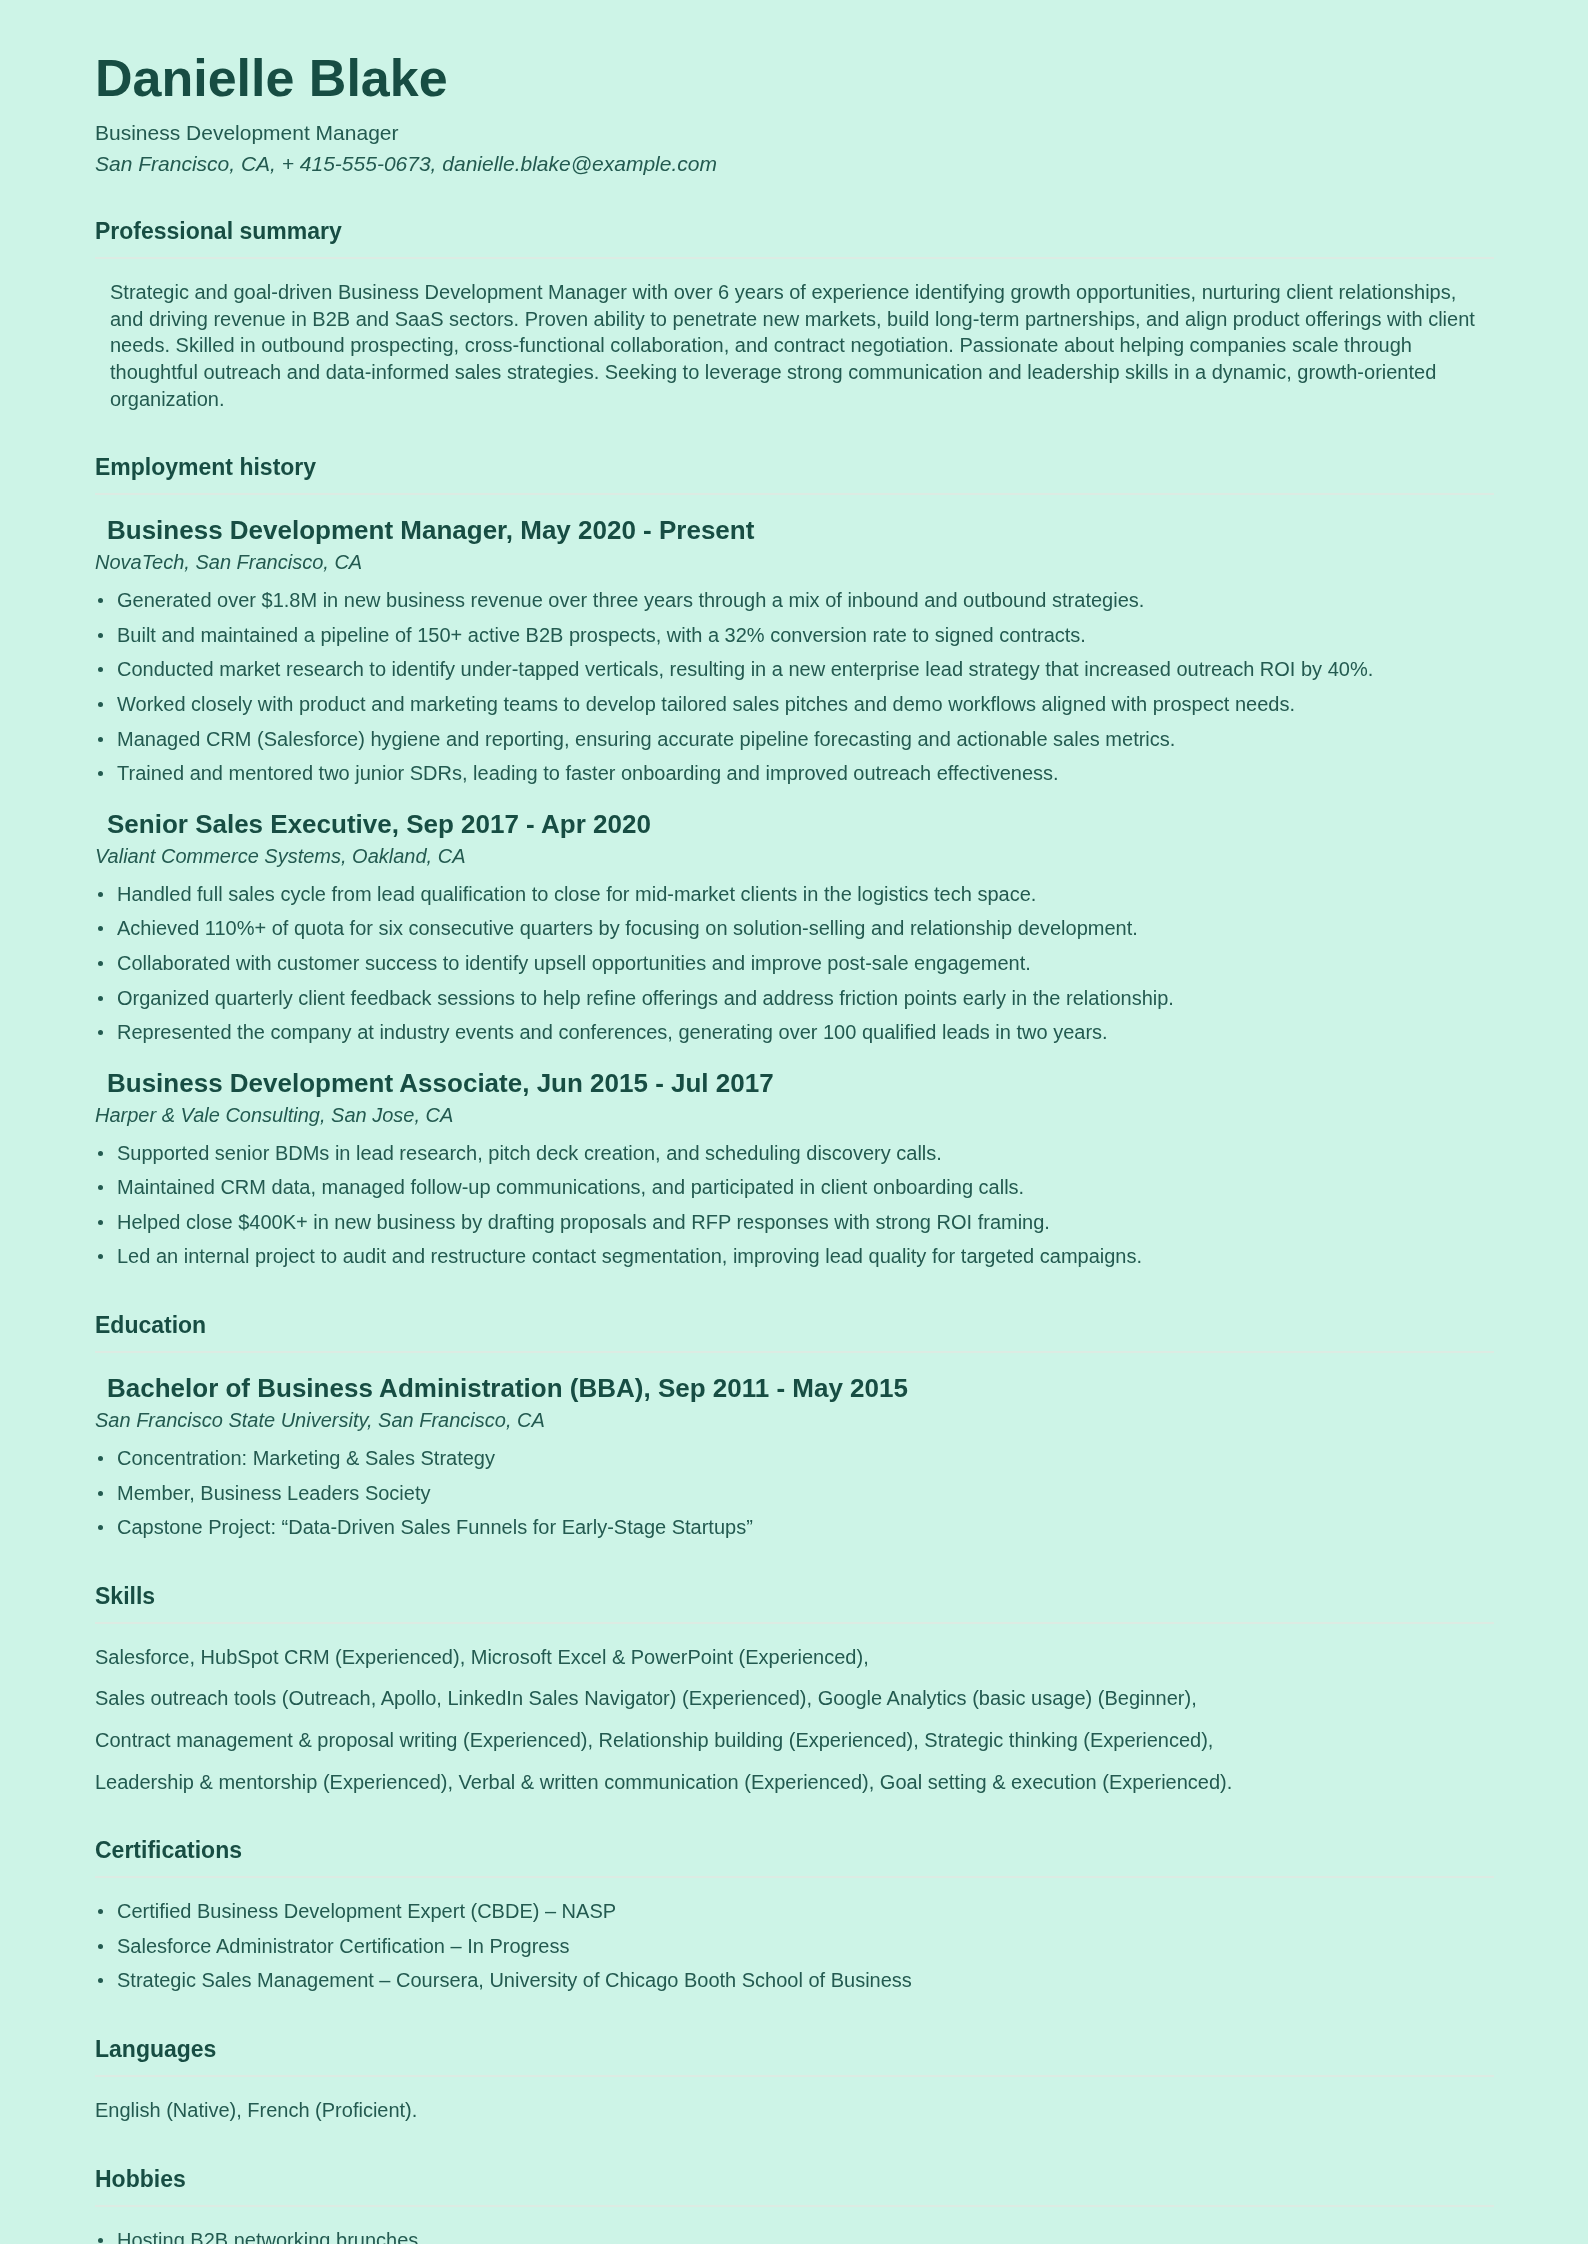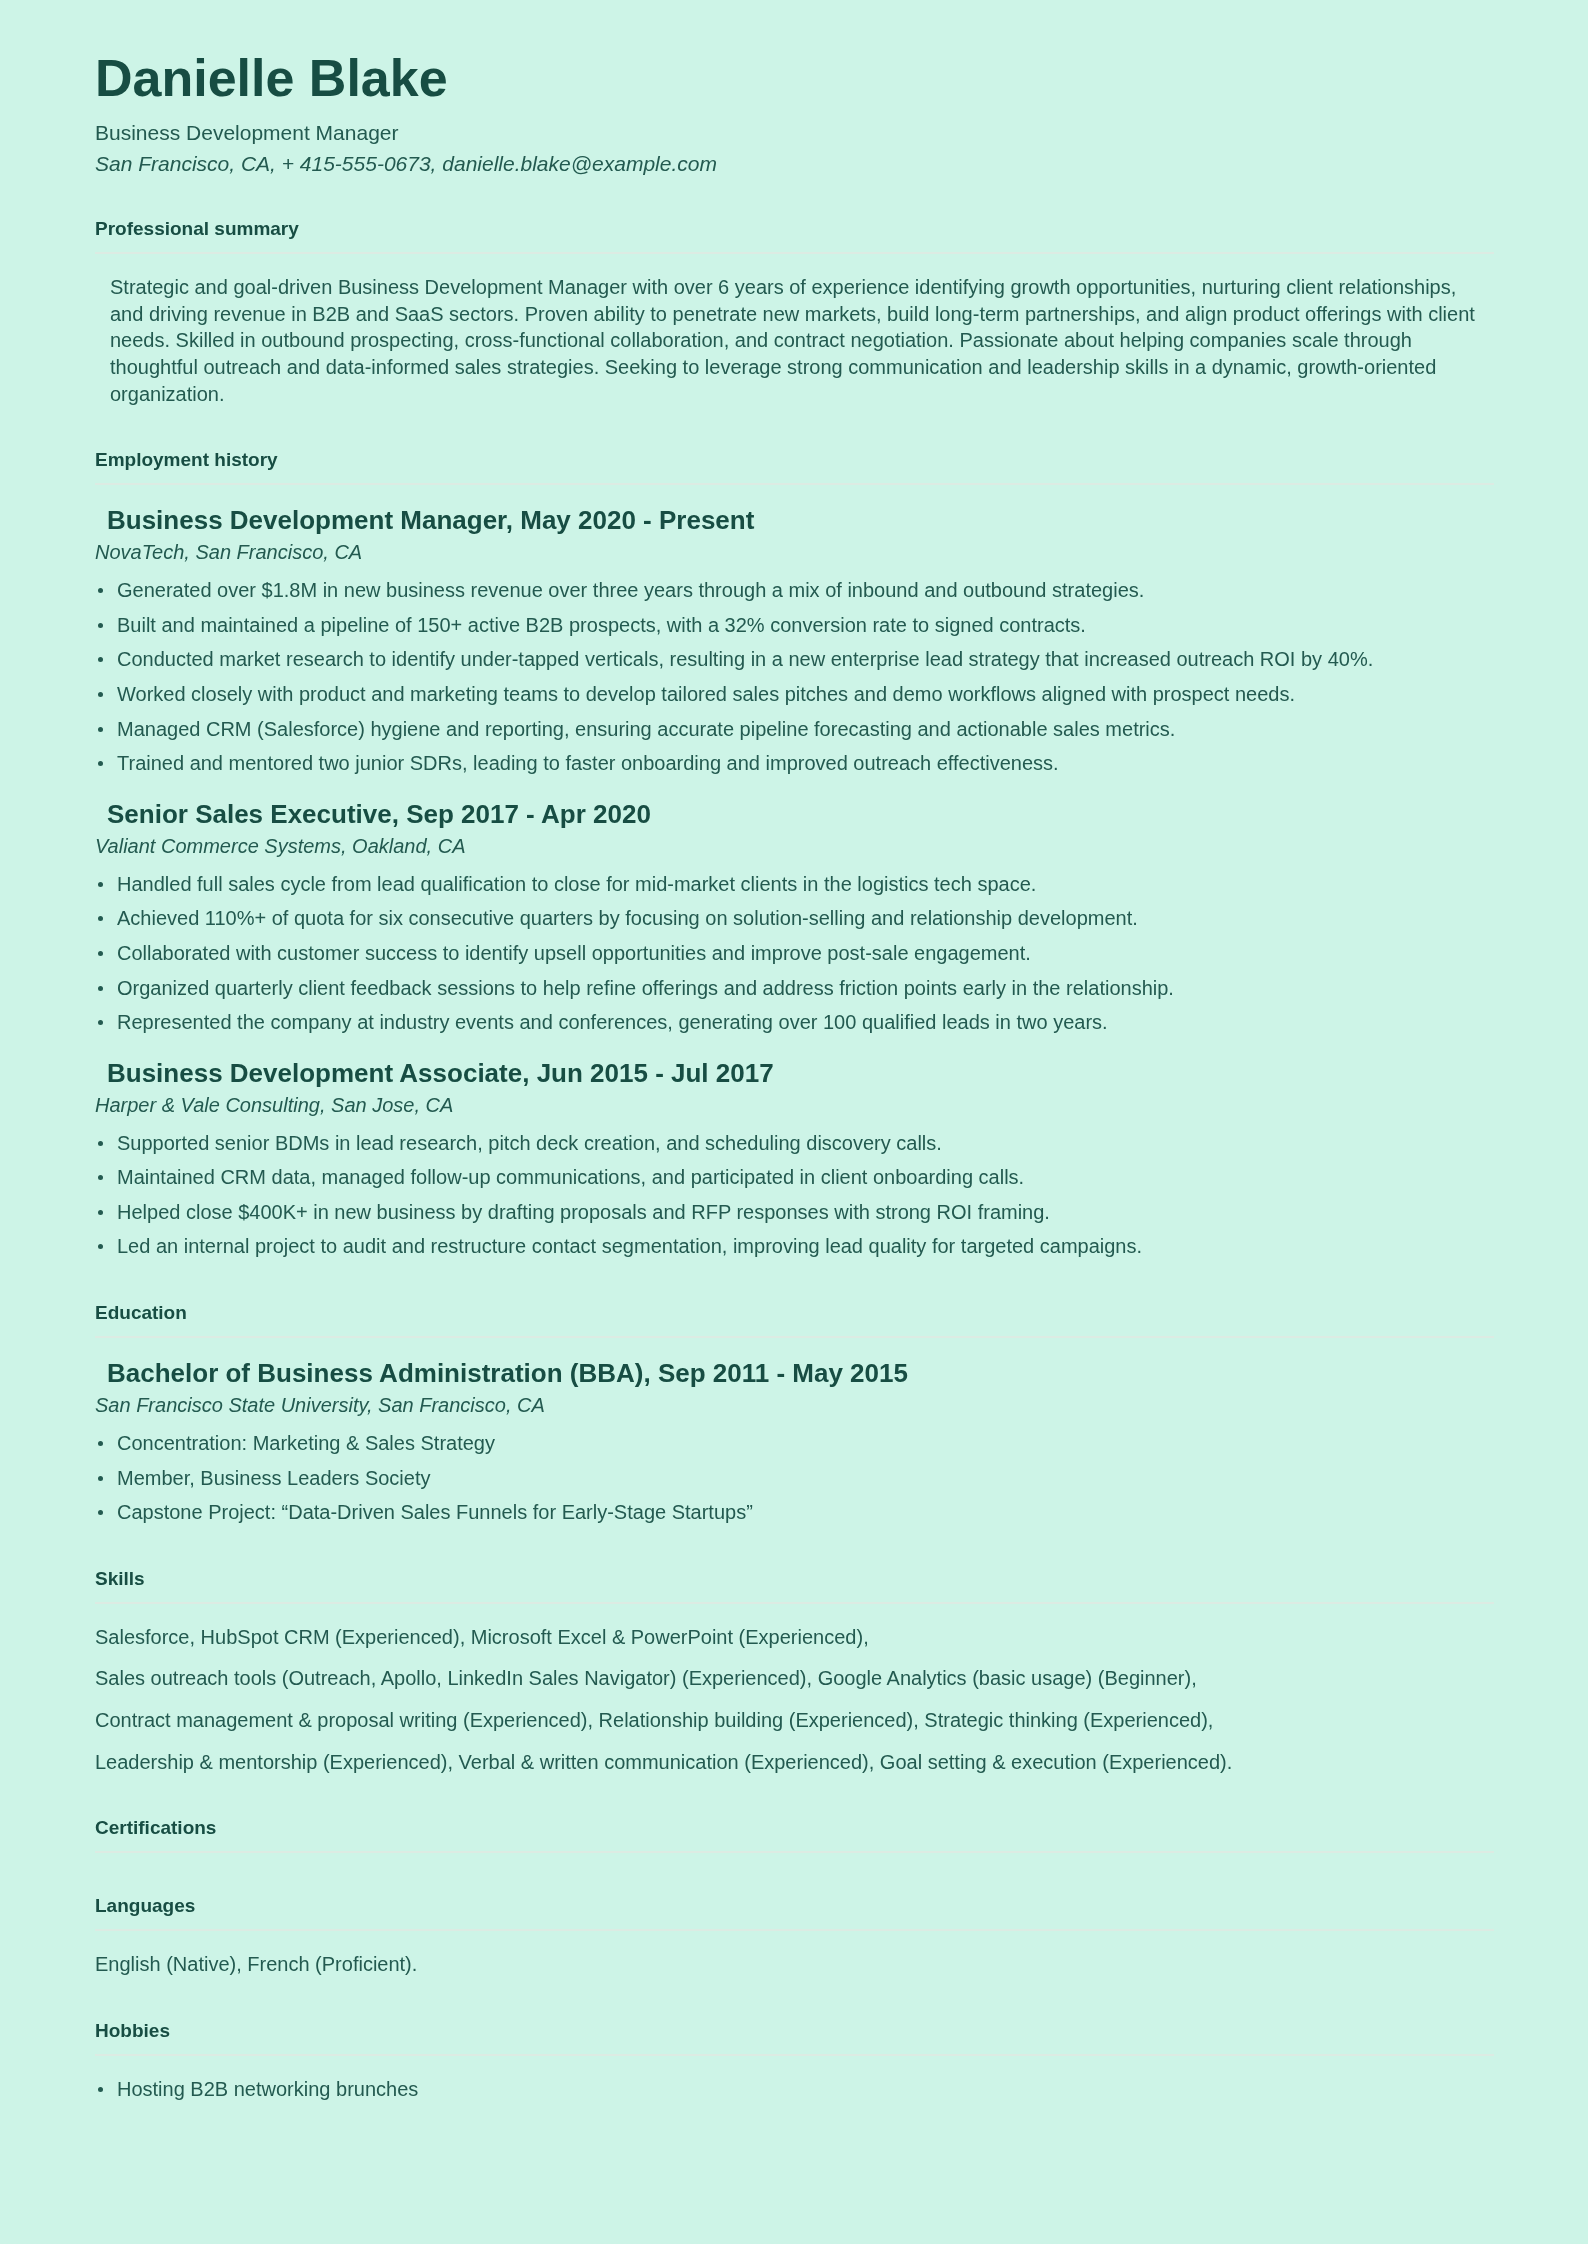--- a/index.html
+++ b/index.html
@@ -30,21 +30,21 @@
   .subtitle{
     font-size: 21px;
     margin: 0 0 7px 0;
   }
   .contact{
     font-size: 21px;
     font-style: italic;
     margin: 0;
   }
   h2{
-    font-size: 19px;
+    font-size: 23px;
     margin: 42px 0 0 0;
     color: var(--ink-strong);
     font-weight: bold;
   }
   .rule{
     border: none;
     border-top: 2px solid var(--rule);
     margin: 12px 0 20px 0;
   }
   p.body-text{
@@ -169,20 +169,25 @@
     <hr class="rule">
     <p class="skill-line"><span>Salesforce, HubSpot CRM </span><span class="it">(Experienced)</span><span>, Microsoft Excel &amp; PowerPoint </span><span class="it">(Experienced)</span><span>,</span></p>
     <p class="skill-line"><span>Sales outreach tools (Outreach, Apollo, LinkedIn Sales Navigator) </span><span class="it">(Experienced)</span><span>, Google Analytics (basic usage) </span><span class="it">(Beginner)</span><span>,</span></p>
     <p class="skill-line"><span>Contract management &amp; proposal writing </span><span class="it">(Experienced)</span><span>, Relationship building </span><span class="it">(Experienced)</span><span>, Strategic thinking </span><span class="it">(Experienced)</span><span>,</span></p>
     <p class="skill-line"><span>Leadership &amp; mentorship </span><span class="it">(Experienced)</span><span>, Verbal &amp; written communication </span><span class="it">(Experienced)</span><span>, Goal setting &amp; execution </span><span class="it">(Experienced)</span><span>.</span></p>
   </section>
 
   <section>
     <h2>Certifications</h2>
     <hr class="rule">
+    <ul>
+      <li>Certified Business Development Expert (CBDE) – NASP</li>
+      <li>Salesforce Administrator Certification – In Progress</li>
+      <li>Strategic Sales Management – Coursera, University of Chicago Booth School of Business</li>
+    </ul>
   </section>
 
   <section>
     <h2>Languages</h2>
     <hr class="rule">
     <p class="skill-line"><span>English </span><span class="it">(Native)</span><span>, French </span><span class="it">(Proficient)</span><span>.</span></p>
   </section>
 
   <section>
     <h2>Hobbies</h2>

